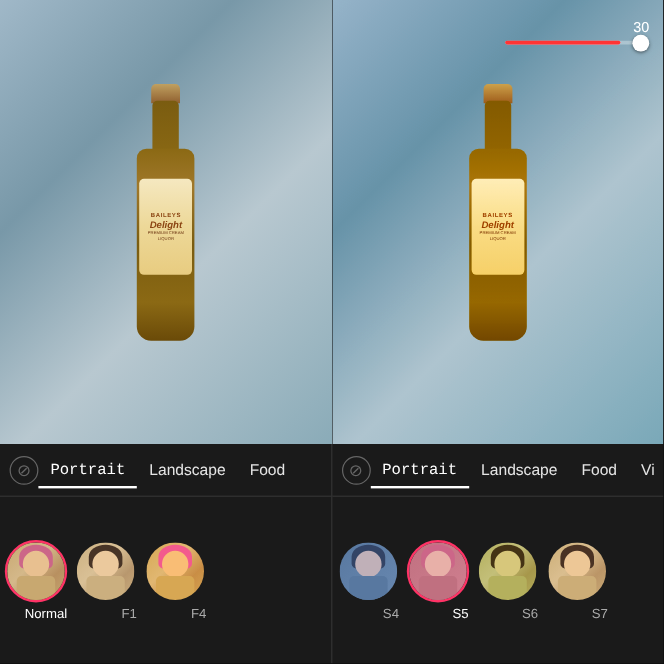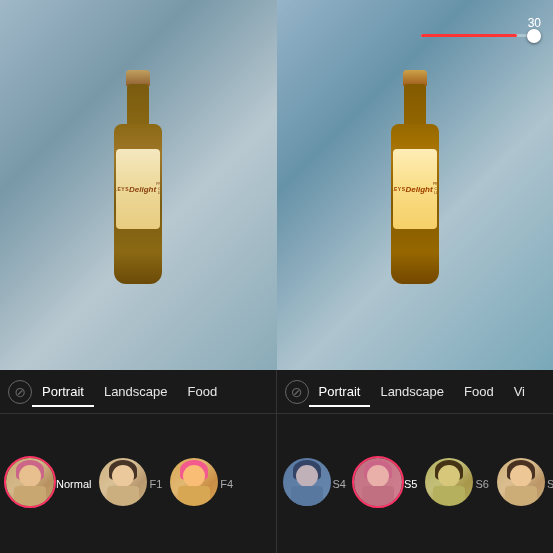--- a/index.html
+++ b/index.html
@@ -88,20 +88,21 @@
     .bottle-label {
       position: absolute;
       bottom: 55px;
       left: 50%;
       transform: translateX(-50%);
       width: 44px;
       height: 80px;
       background: linear-gradient(180deg, #F5E8C0 0%, #EDD898 50%, #E8CC80 100%);
       border-radius: 4px;
       display: flex;
+      flex-direction: column;
       align-items: center;
       justify-content: center;
       overflow: hidden;
     }
 
     .label-baileys {
       font-size: 5px;
       font-weight: bold;
       color: #8B4513;
       letter-spacing: 0.5px;
@@ -195,20 +196,21 @@
       color: #e5e5e5;
       font-size: 13px;
       padding: 8px 10px;
       cursor: pointer;
       position: relative;
       white-space: nowrap;
     }
 
     .tab-item.active {
       color: white;
+      font-family: Liberation Mono, monospace;
     }
 
     .tab-item.active::after {
       content: '';
       position: absolute;
       bottom: 0;
       left: 0;
       right: 0;
       height: 2px;
       background: white;
@@ -228,21 +230,22 @@
       gap: 6px;
       overflow: hidden;
     }
 
     .filter-section:first-child {
       border-right: 1px solid #333;
     }
 
     .filter-item {
       display: flex;
-      align-items: center;
+      flex-direction: column;
+      align-items: flex-end;
       cursor: pointer;
       flex-shrink: 0;
     }
 
     .filter-thumb {
       width: 52px;
       height: 52px;
       border-radius: 50%;
       overflow: hidden;
       position: relative;

